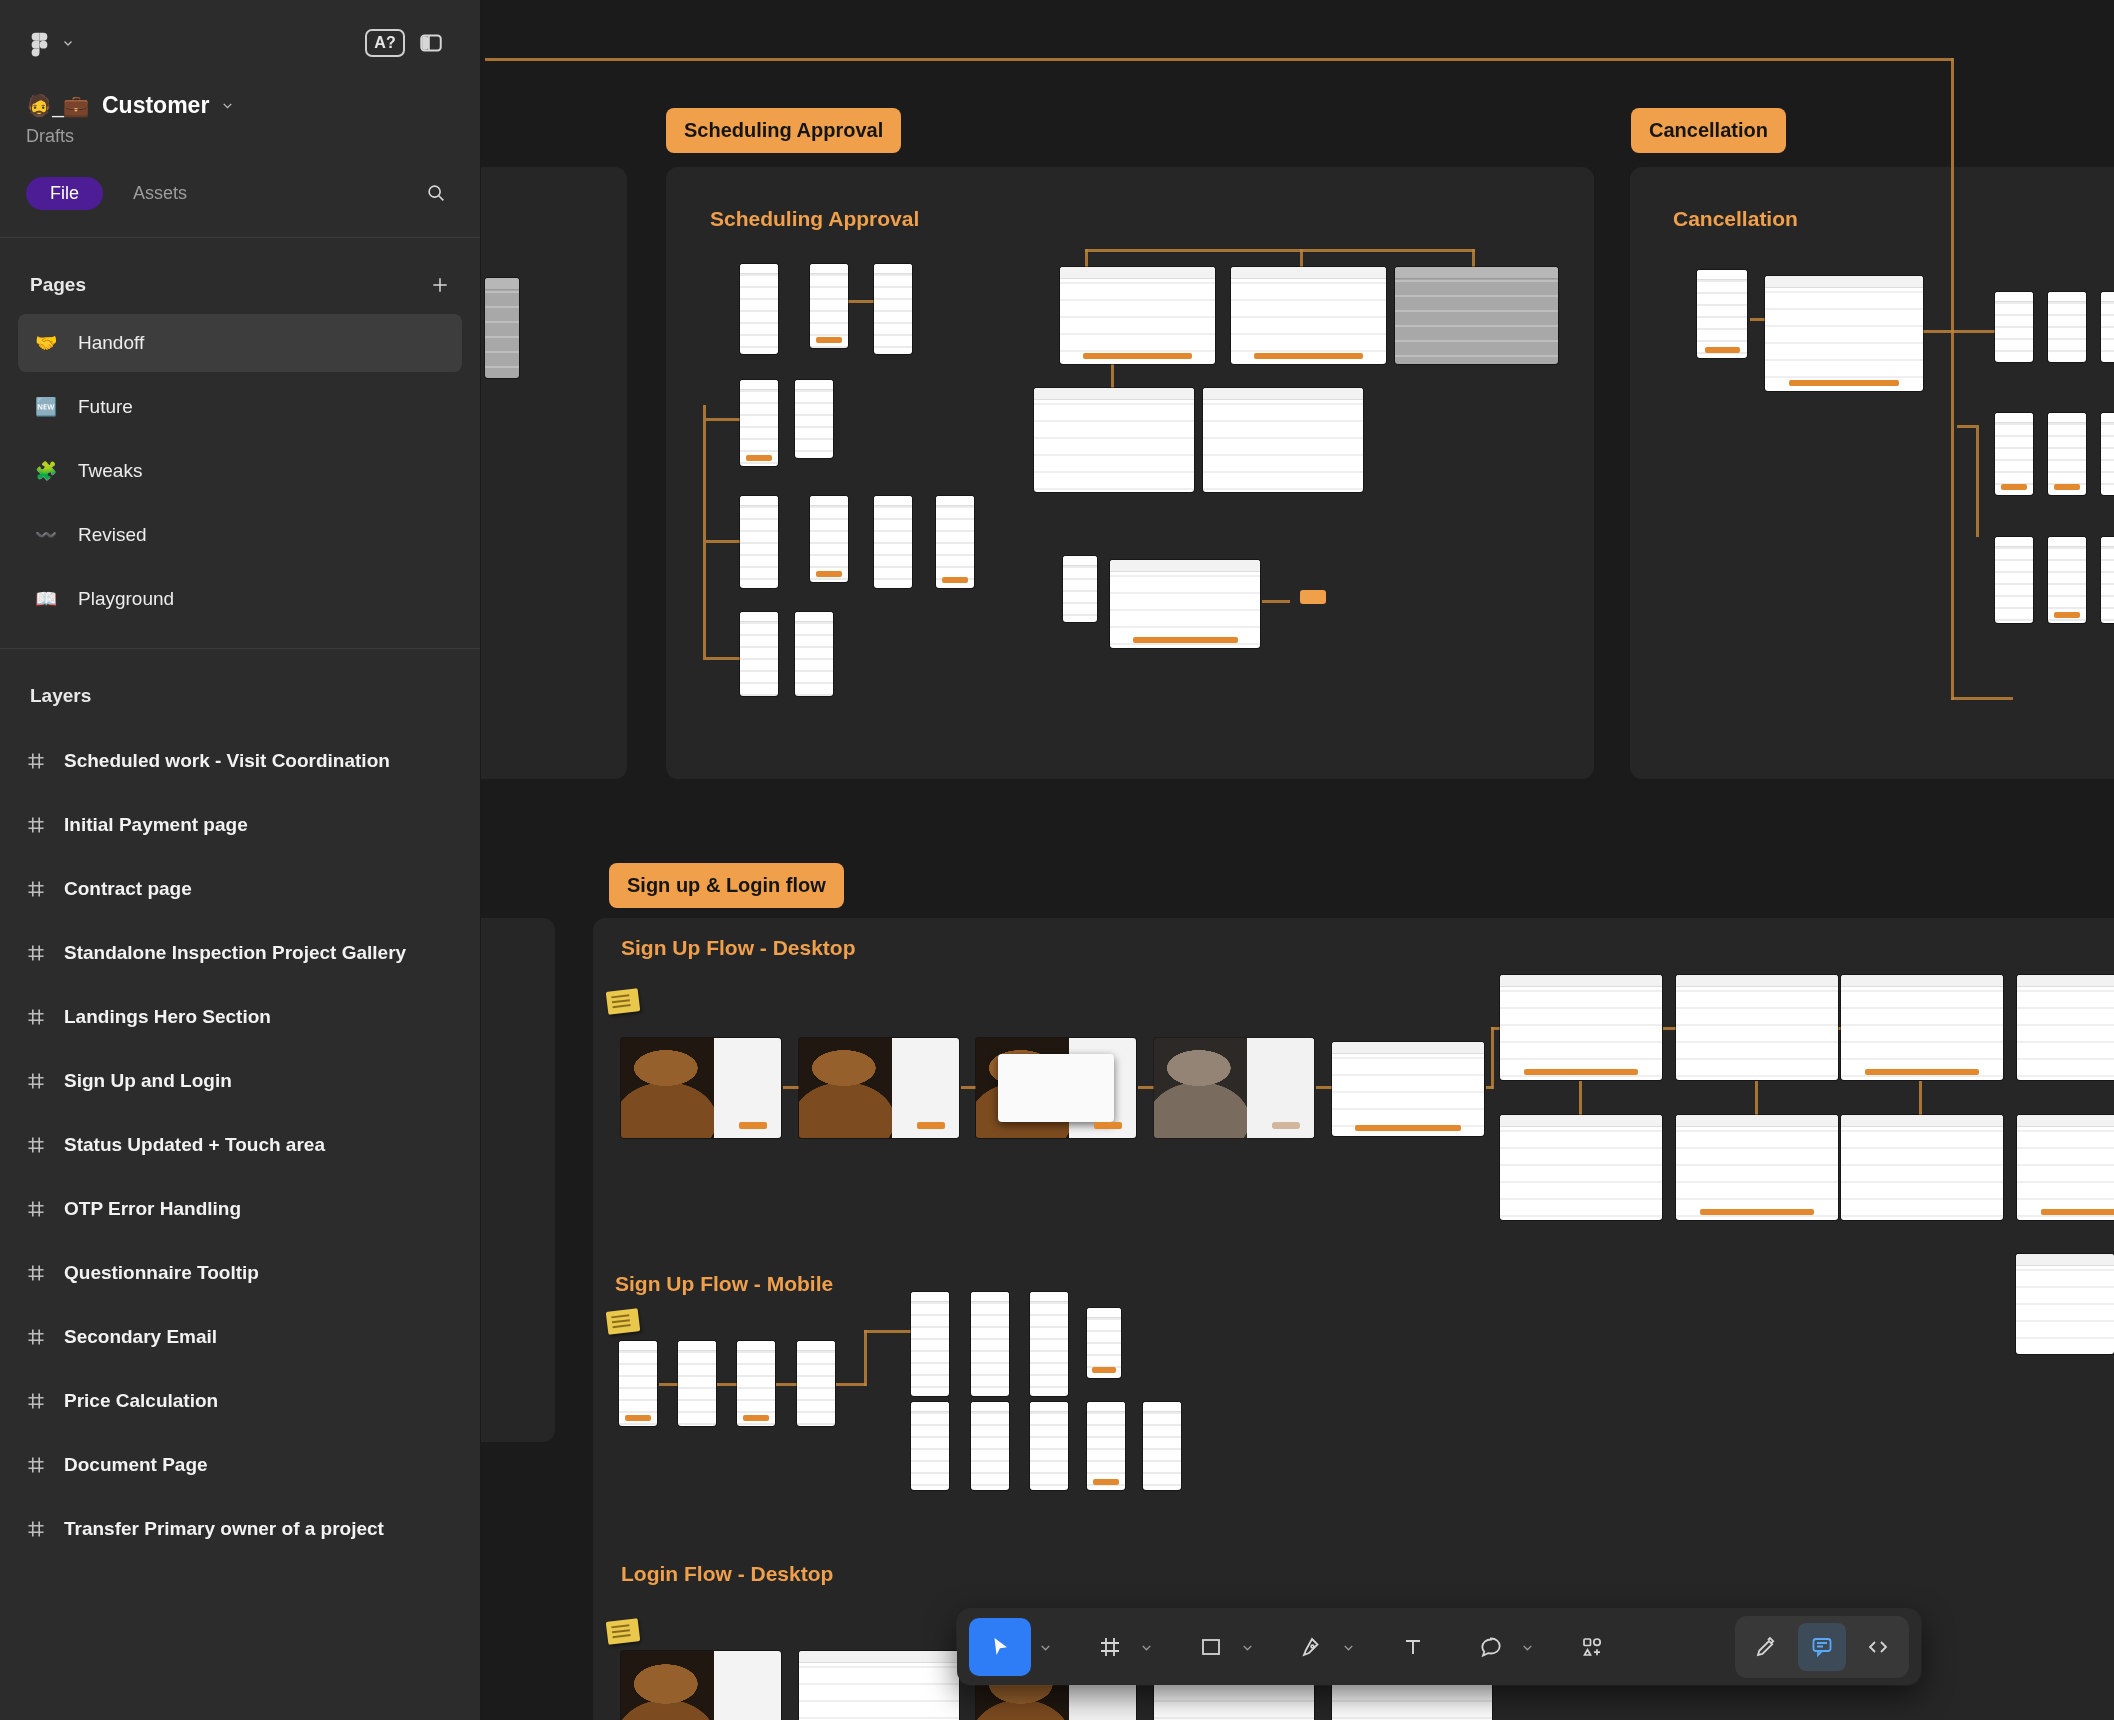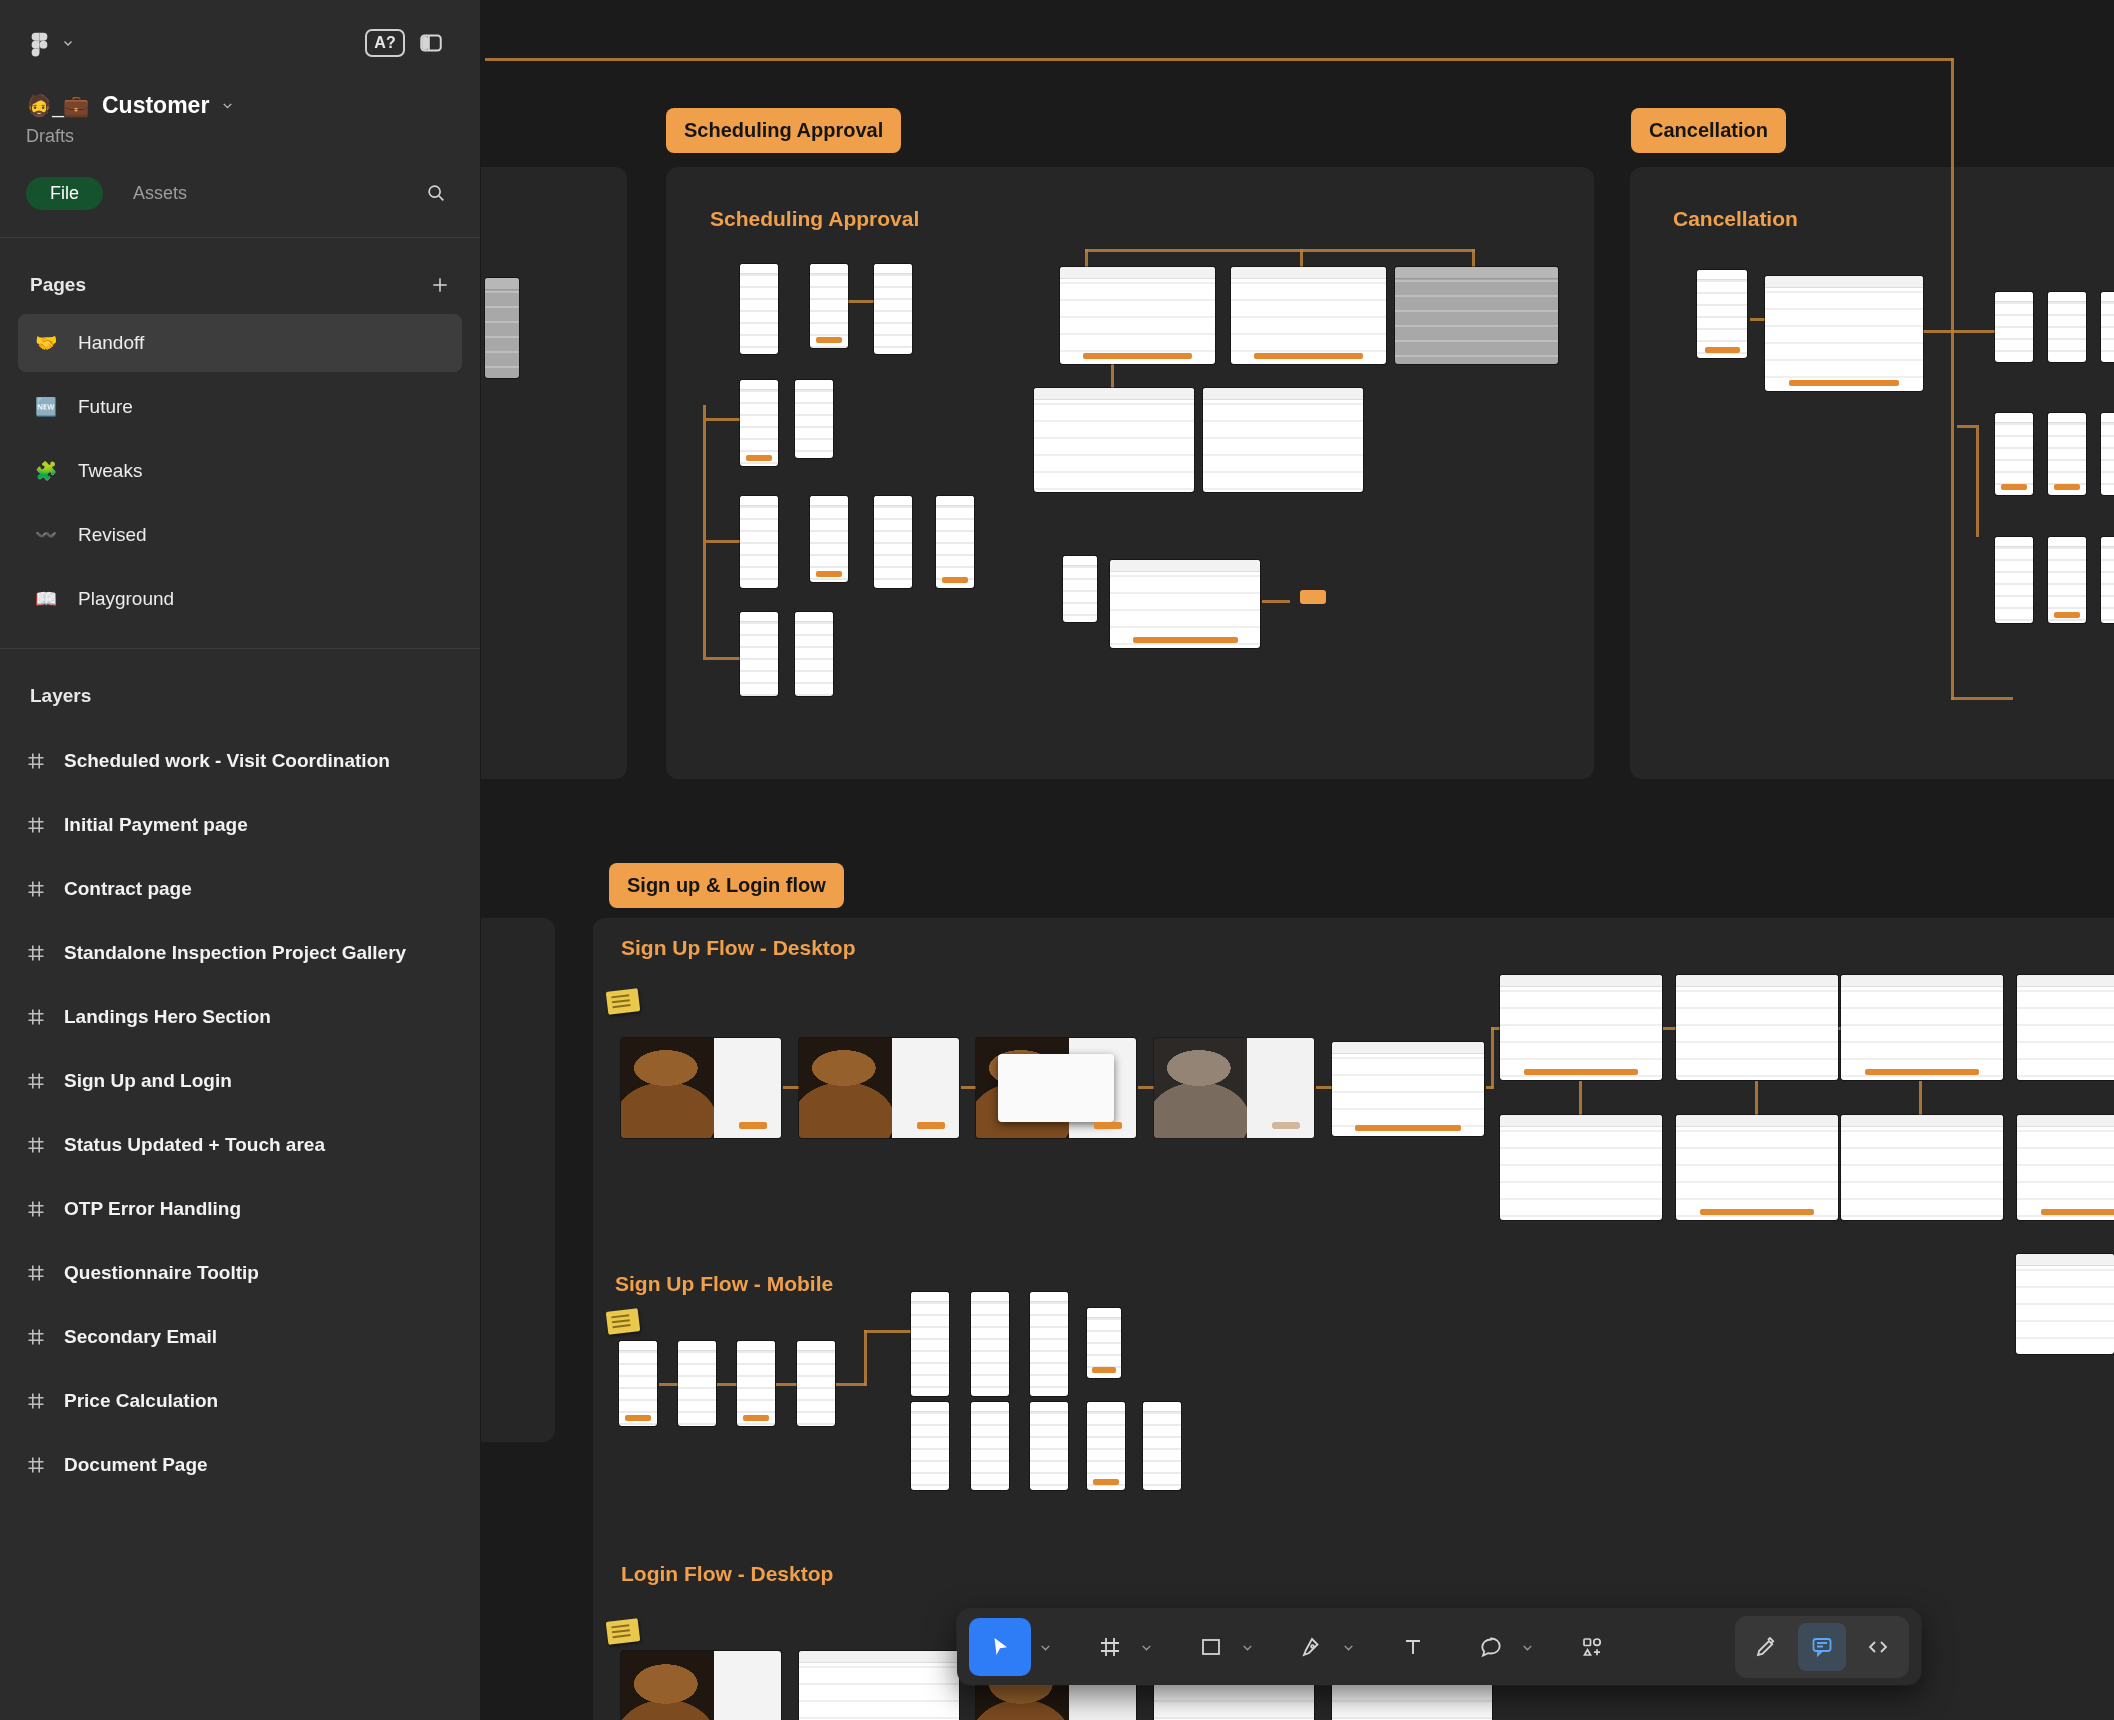--- a/index.html
+++ b/index.html
@@ -54,21 +54,21 @@
   .spacer { flex:1; }
   .icon-btn { display:flex; align-items:center; justify-content:center; width:46px; height:46px;
     border-radius:8px; color:#d6d6d6; }
   .a-btn { border:2px solid #cfcfcf; border-radius:7px; font-size:16px; font-weight:700;
     color:#e6e6e6; padding:4px 7px; line-height:1; }
   .project-row { display:flex; align-items:center; gap:12px; padding:0 26px; margin-top:6px; }
   .project-emoji { font-size:21px; }
   .project-name { font-size:23px; font-weight:700; color:#fff; }
   .drafts { padding:0 26px; margin-top:7px; color:#9D9D9D; font-size:18px; }
   .tabs-row { display:flex; align-items:center; margin:28px 26px 0; }
-  .tab-pill { background:#14532d; border-radius:999px; padding:6px 24px; font-size:18px;
+  .tab-pill { background:#4c1d95; border-radius:999px; padding:6px 24px; font-size:18px;
     color:#fff; font-weight:500; }
   .tab-plain { margin-left:30px; color:#9D9D9D; font-size:18px; }
   .divider { height:1px; background:#3B3B3B; margin-top:26px; }
   .section-head { display:flex; align-items:center; justify-content:space-between;
     padding:0 30px; margin-top:36px; font-size:19px; font-weight:600; color:#E8E8E8; }
   #pages-list { margin-top:18px; padding:0 18px; }
   .page-item { display:flex; align-items:center; gap:18px; height:58px; padding:0 16px;
     border-radius:8px; font-size:19px; color:#ECECEC; margin-bottom:6px; }
   .page-item.selected { background:#3D3D3D; }
   .page-emoji { width:26px; font-size:18px; text-align:center; }
@@ -404,20 +404,28 @@
         <span>Price Calculation</span>
       </div>
       <div class="layer-item">
         <span>
           <svg width="20" height="20" viewBox="0 0 20 20" fill="none" stroke="#BFBFBF" stroke-width="1.6">
             <path d="M6.8 2.5v15M13.2 2.5v15M2.5 6.8h15M2.5 13.2h15"></path>
           </svg>
         </span>
         <span>Document Page</span>
       </div>
+      <div class="layer-item">
+        <span>
+          <svg width="20" height="20" viewBox="0 0 20 20" fill="none" stroke="#BFBFBF" stroke-width="1.6">
+            <path d="M6.8 2.5v15M13.2 2.5v15M2.5 6.8h15M2.5 13.2h15"></path>
+          </svg>
+        </span>
+        <span>Transfer Primary owner of a project</span>
+      </div>
     </div>
 </aside>
 
 <div id="toolbar">
   <div class="tgroup">
     <div class="tool active-move">
       <span>
         <svg width="24" height="24" viewBox="0 0 24 24" fill="#fff">
             <path d="M6.5 3l12.5 9.3-7 .9-3.5 6.8z"></path>
           </svg>

